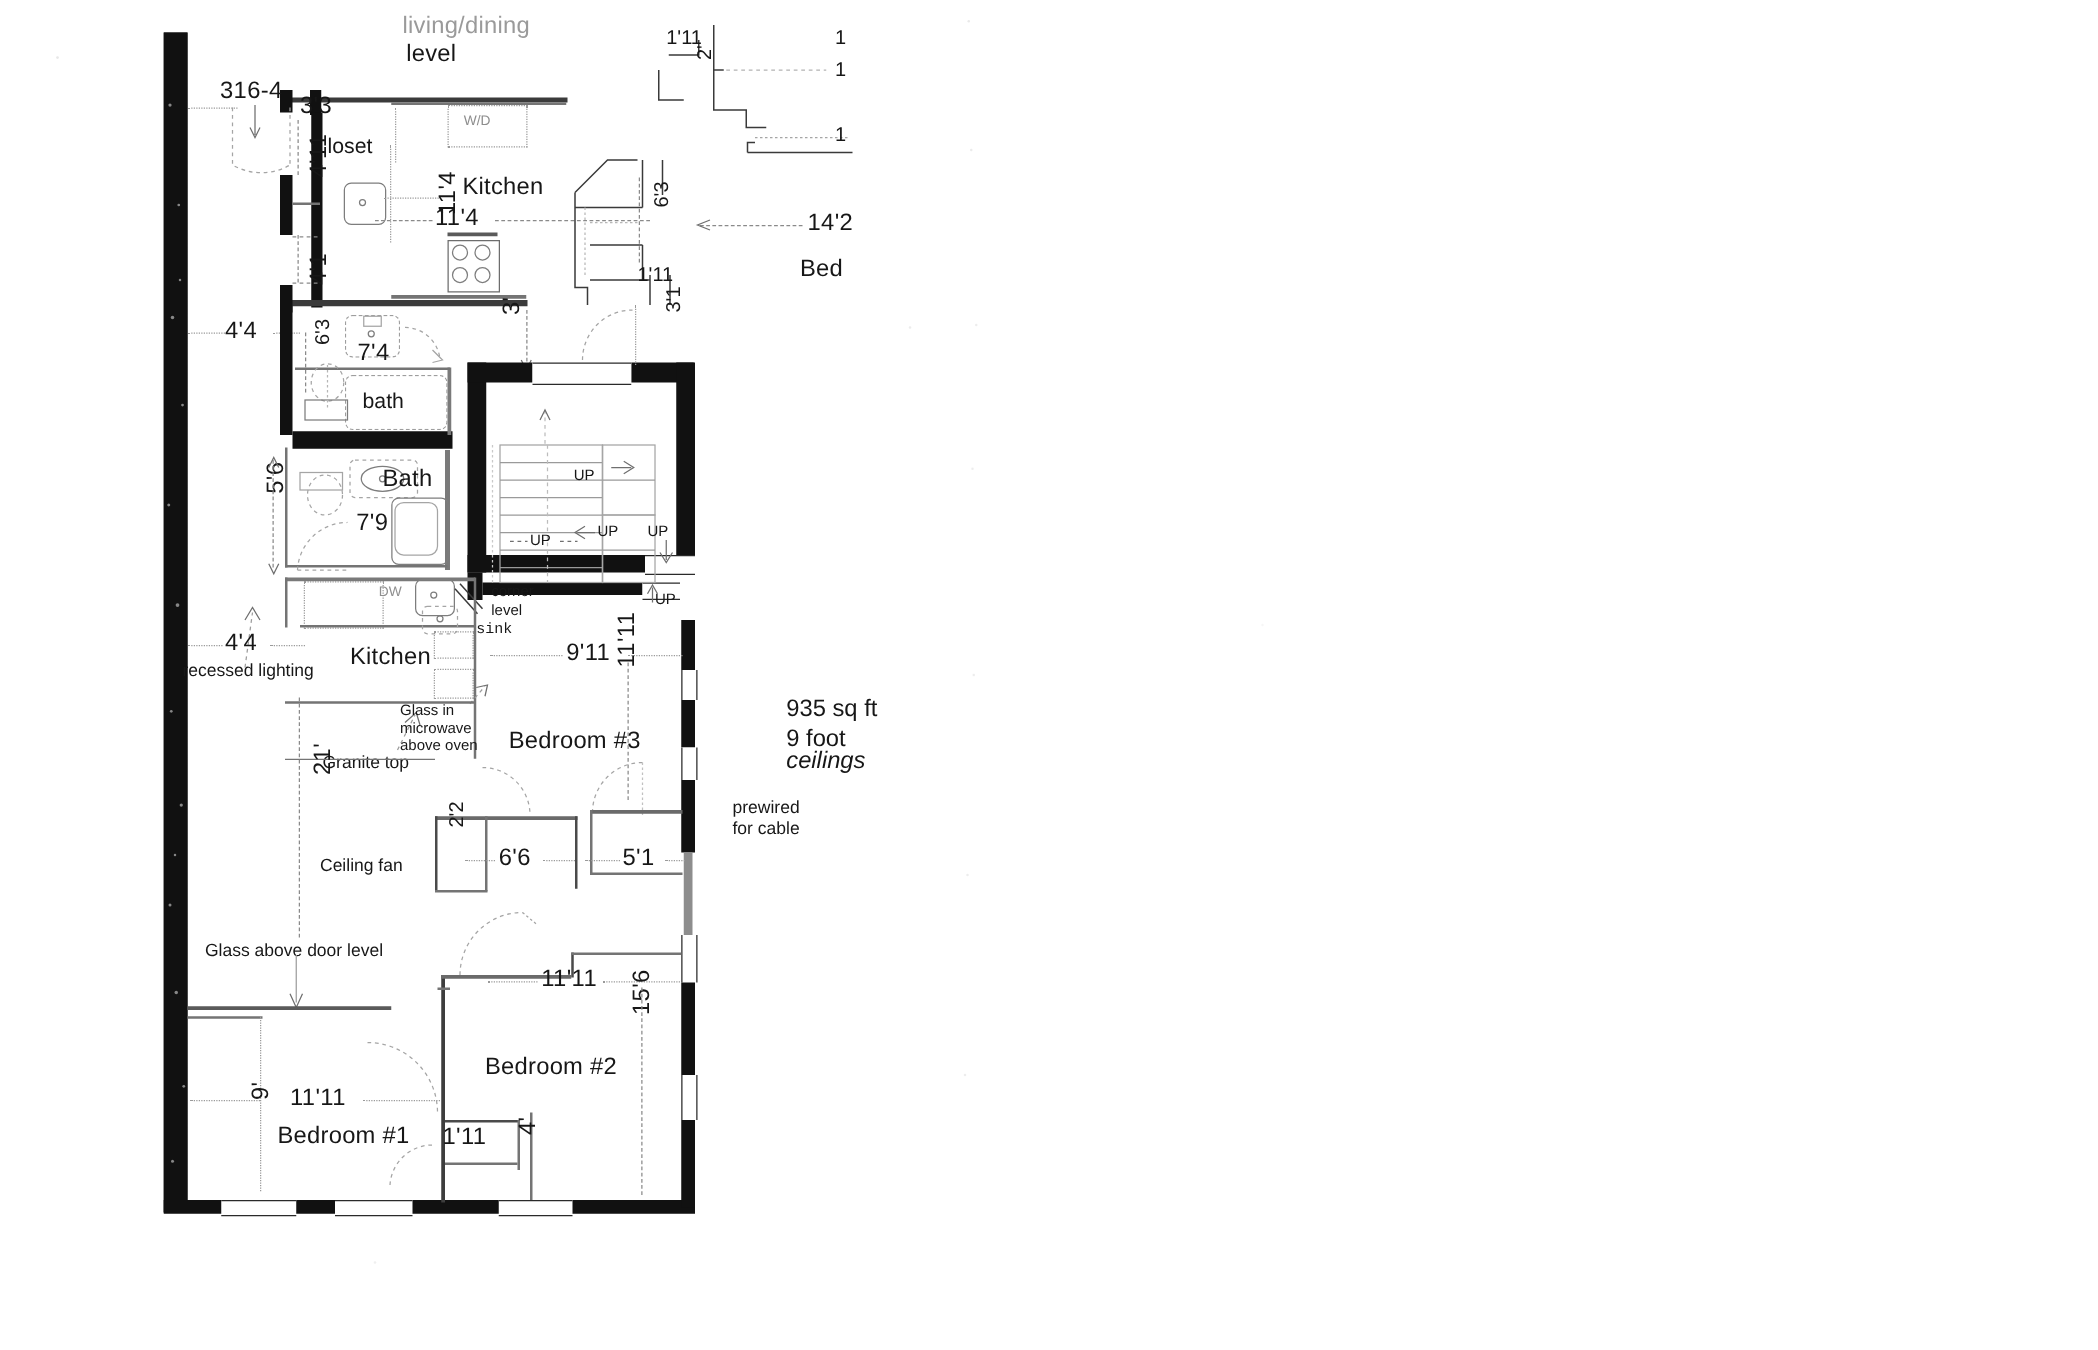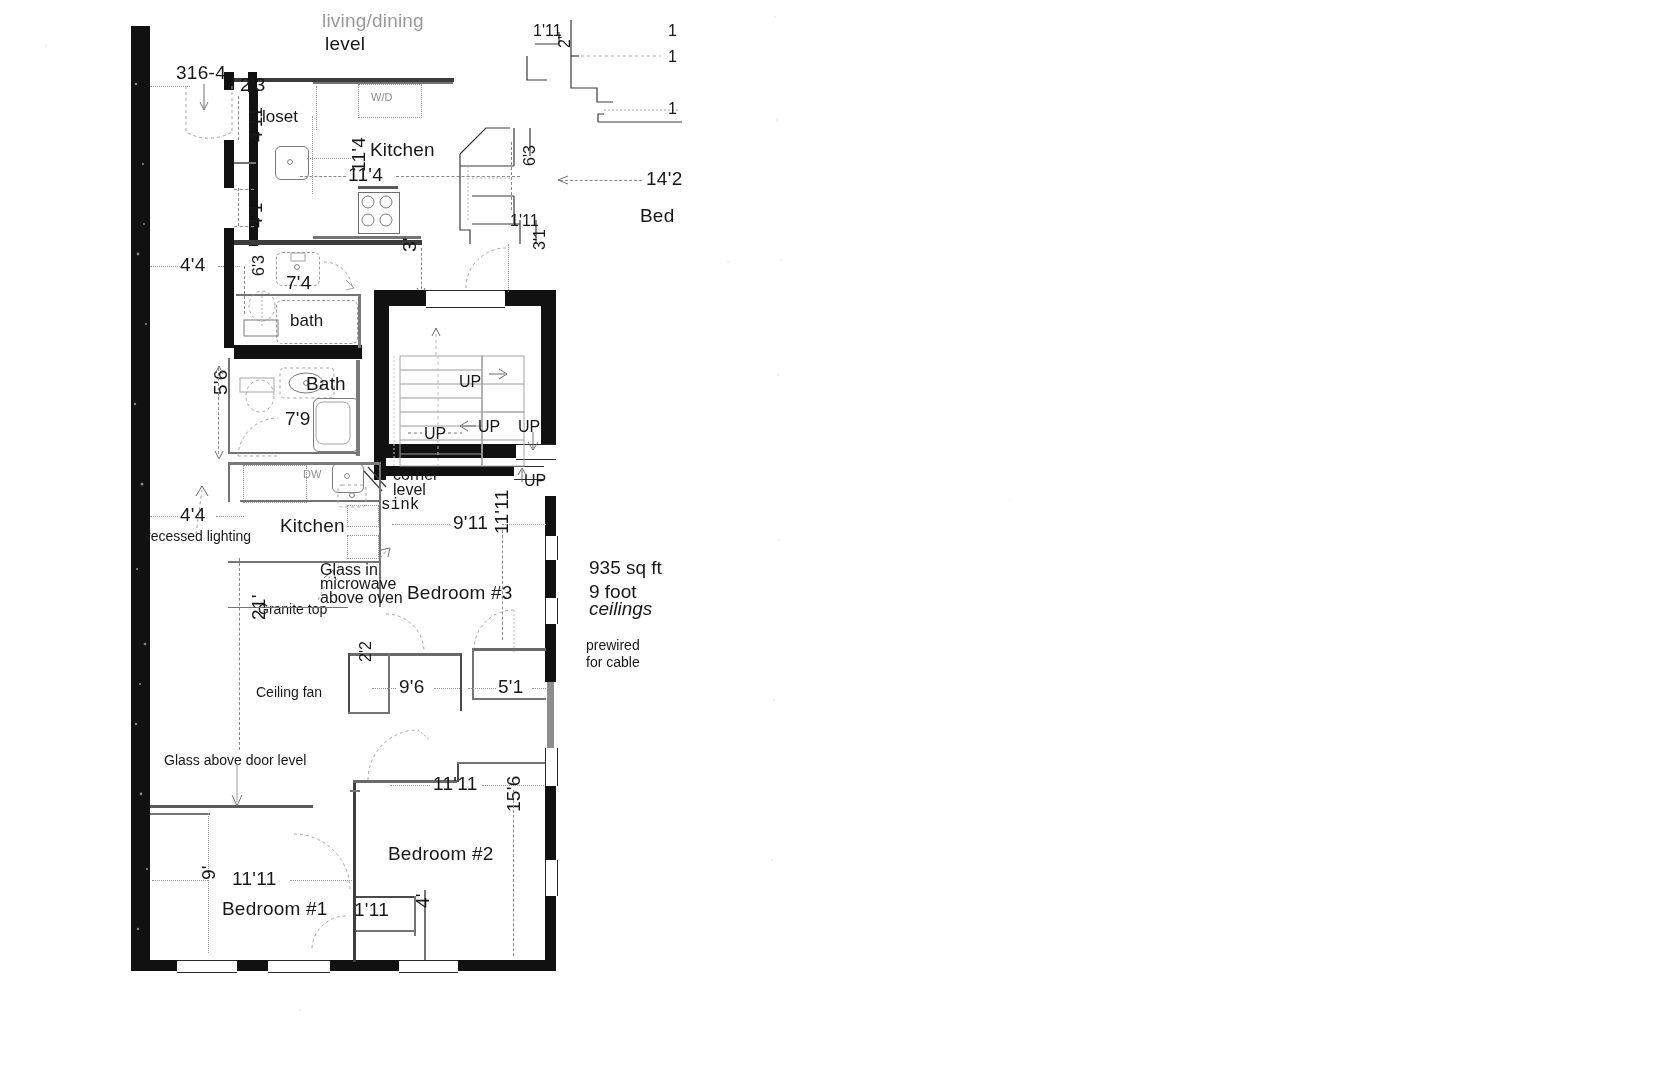--- a/index.html
+++ b/index.html
@@ -28,25 +28,25 @@
   .boxd{position:absolute;border:1px dotted #9a9a9a;}
   .win{position:absolute;background:#fff;border-top:1px solid #2a2a2a;border-bottom:1px solid #2a2a2a;}
 
   
   .t{position:absolute;white-space:nowrap;color:#171717;}
   .room{font-size:19px;letter-spacing:.2px;}
   .room-sm{font-size:17px;}
   .dim{font-size:19px;font-weight:400;letter-spacing:.3px;}
   .dim-sm{font-size:16px;}
   .note{font-size:14px;}
-  .note-sm{font-size:16px;}
+  .note-sm{font-size:12px;}
   .tiny{font-size:11px;}
   .rot90{transform:rotate(-90deg);transform-origin:left top;}
 
-  .info{font-size:19px;line-height:24px;}
+  .info{font-size:19px;line-height:24px;margin-left:40px;}
   .info2{font-size:14px;line-height:17px;}
 
   
   .fx{position:absolute;border:1px solid #7d7d7d;}
   .fxd{position:absolute;border:1px dashed #9e9e9e;}
   .rr{border-radius:6px;}
   svg{position:absolute;overflow:visible;}
   .st{fill:none;stroke:#7d7d7d;stroke-width:1;}
   .st2{fill:none;stroke:#a5a5a5;stroke-width:1;}
   .stk{fill:none;stroke:#3a3a3a;stroke-width:1.2;}
@@ -153,21 +153,21 @@
       <path d="M6 2 L6 48 A46 46 0 0 0 52 48" class="st2" stroke-dasharray="3 3"></path>
       <path d="M52 2 L52 48" class="st2" stroke-dasharray="3 3"></path>
     </svg>
     <div class="dot-h" style="left:150px;top:86px;width:40px;"></div>
     <svg width="24" height="36" style="left:196px;top:82px;">
       <path d="M8 2 L8 26 M4 20 L8 28 L12 20" class="arrow"></path>
     </svg>
 
     <div class="t dim" style="left:176px;top:62px;">316-4</div>
 
-    <div class="t dim" style="left:240px;top:74px;">2'3</div>
+    <div class="t dim" style="left:240px;top:74px;">3'3</div>
     <div class="t dim rot90" style="left:245px;top:142px;">4'11</div>
     <div class="t dim rot90" style="left:245px;top:228px;">4'1</div>
     <div class="t dim rot90" style="left:348px;top:172px;">11'4</div>
     <div class="t dim" style="left:348px;top:164px;">11'4</div>
     <div class="dash-h" style="left:300px;top:176px;width:46px;"></div>
     <div class="dash-h" style="left:396px;top:176px;width:124px;"></div>
     <div class="dash-v" style="left:238px;top:96px;height:44px;"></div>
     <div class="dash-v" style="left:238px;top:188px;height:38px;"></div>
     <div class="dash-h" style="left:234px;top:189px;width:20px;"></div>
     <div class="dash-h" style="left:234px;top:226px;width:20px;"></div>
@@ -415,21 +415,21 @@
     <div class="thin" style="left:348px;top:653px;width:114px;height:3px;background:#6a6a6a;"></div>
     <div class="thin" style="left:472px;top:648px;width:74px;height:3px;background:#6a6a6a;"></div>
     <div class="thin" style="left:348px;top:653px;width:2px;height:60px;"></div>
     <div class="thin" style="left:460px;top:653px;width:2px;height:58px;"></div>
     <div class="thin2" style="left:348px;top:712px;width:42px;height:2px;"></div>
     <div class="thin2" style="left:388px;top:653px;width:2px;height:60px;"></div>
     <div class="thin2" style="left:472px;top:648px;width:2px;height:52px;"></div>
     <div class="thin2" style="left:472px;top:698px;width:74px;height:2px;"></div>
 
     <div class="t dim-sm rot90" style="left:357px;top:662px;">2'2</div>
-    <div class="t dim" style="left:399px;top:676px;">9'6</div>
+    <div class="t dim" style="left:399px;top:676px;">6'6</div>
     <div class="dot-h" style="left:372px;top:688px;width:24px;"></div>
     <div class="dot-h" style="left:434px;top:688px;width:26px;"></div>
     <div class="t dim" style="left:498px;top:676px;">5'1</div>
     <div class="dot-h" style="left:468px;top:688px;width:28px;"></div>
     <div class="dot-h" style="left:532px;top:688px;width:16px;"></div>
 
     <div class="thin" style="left:353px;top:780px;width:3px;height:182px;background:#3d3d3d;"></div>
     <div class="thin" style="left:353px;top:780px;width:104px;height:3px;background:#6a6a6a;"></div>
     <div class="thin" style="left:457px;top:762px;width:2px;height:20px;"></div>
     <div class="thin2" style="left:457px;top:762px;width:88px;height:2px;"></div>

